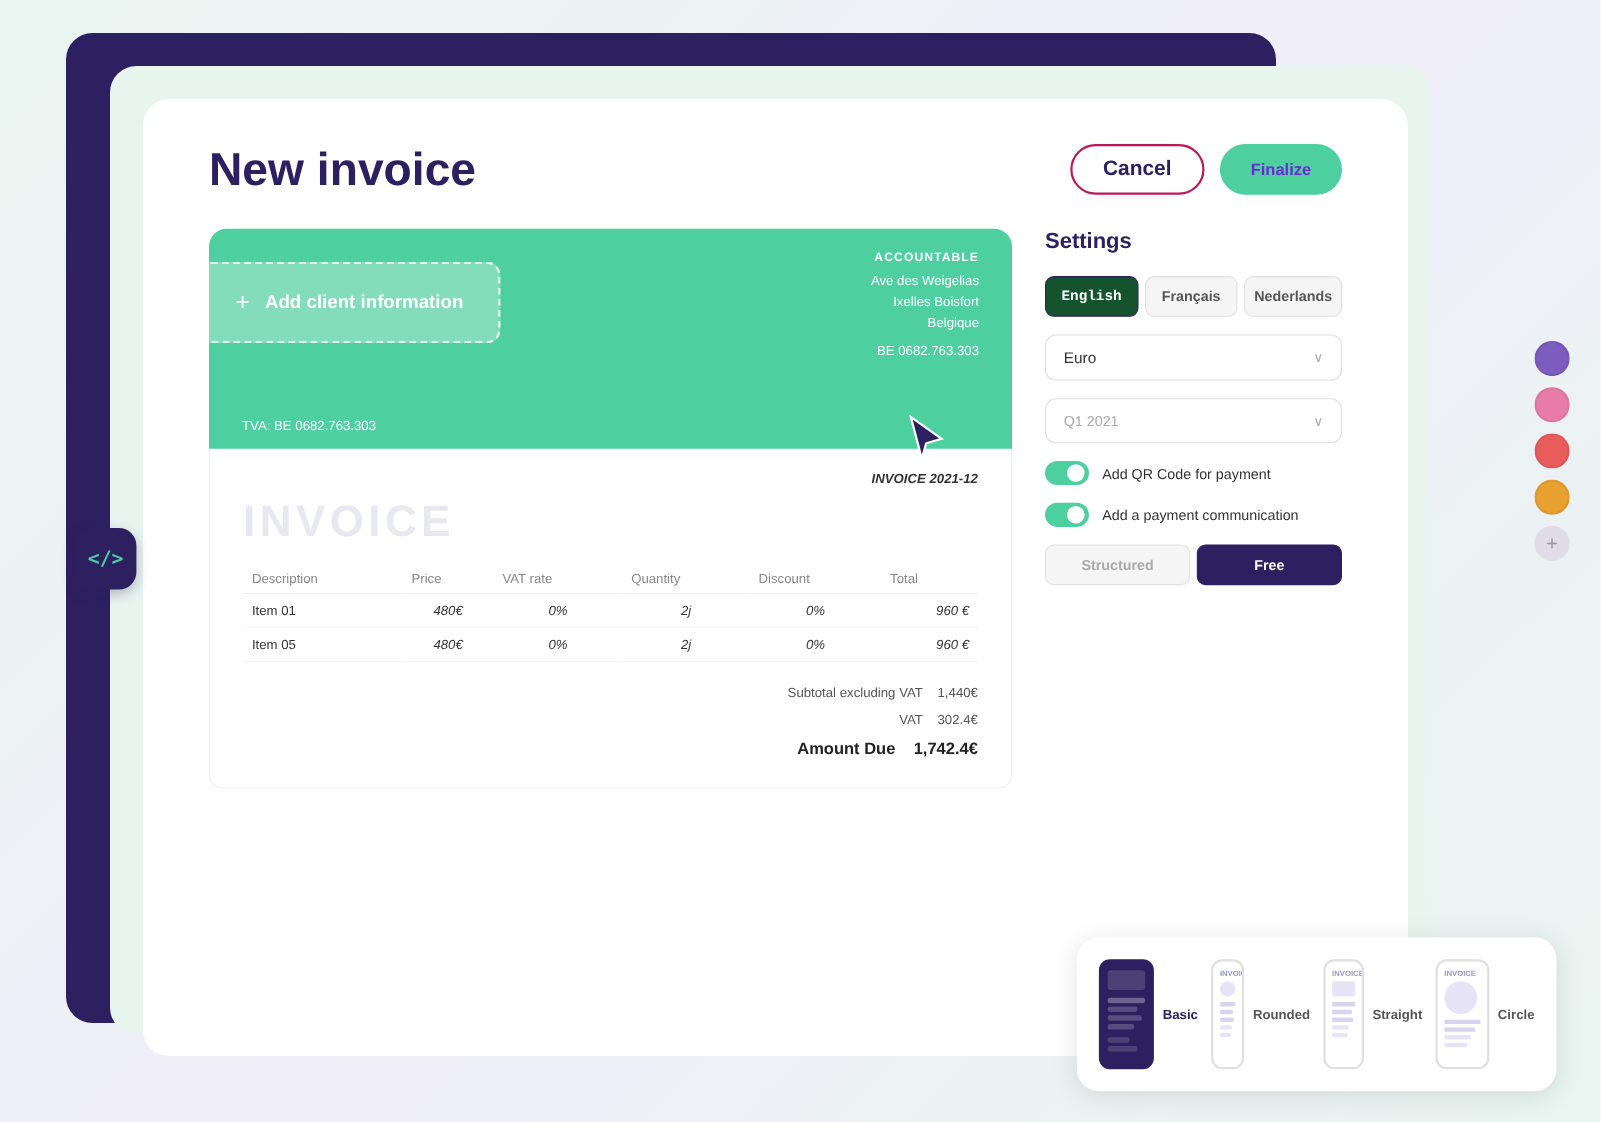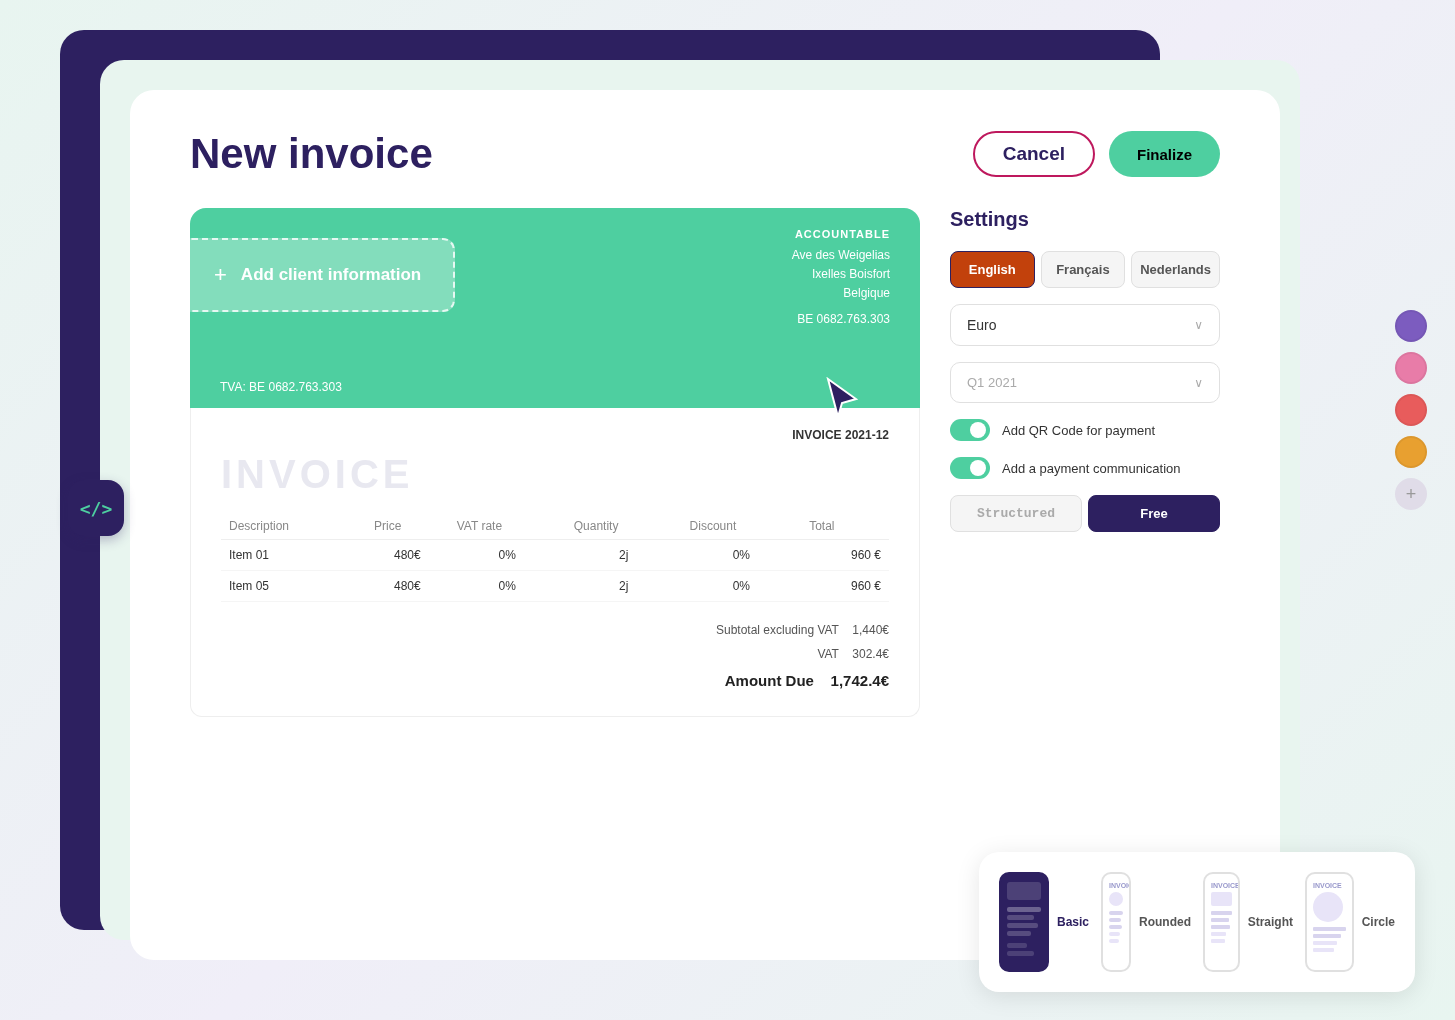--- a/index.html
+++ b/index.html
@@ -72,21 +72,21 @@
       color: #2d2060;
       border-radius: 50px;
       padding: 10px 28px;
       font-size: 19px;
       font-weight: 600;
       cursor: pointer;
     }
     .btn-finalize {
       border: none;
       background: #4ecfa0;
-      color: #000000;
+      color: #6d28d9;
       border-radius: 50px;
       padding: 10px 28px;
       font-size: 15px;
       font-weight: 600;
       cursor: pointer;
     }
 
     
     .content-row {
       display: flex;
@@ -183,20 +183,21 @@
       background: #fff;
       border-radius: 0 0 12px 12px;
       padding: 20px 30px;
       border: 1px solid #eee;
       border-top: none;
     }
     .invoice-number-row {
       display: flex;
       justify-content: flex-end;
       margin-bottom: 10px;
+      font-style: italic;
     }
     .invoice-number {
       font-size: 12px;
       font-weight: 700;
       color: #333;
     }
     .invoice-watermark {
       font-size: 40px;
       font-weight: 900;
       color: #e8e8f0;
@@ -215,20 +216,21 @@
       text-align: left;
       border-bottom: 1px solid #eee;
     }
     .invoice-table td {
       padding: 8px 8px;
       color: #333;
       border-bottom: 1px solid #f5f5f5;
     }
     .invoice-table td:not(:first-child) {
       text-align: center;
+      font-style: italic;
     }
     .invoice-table td:last-child {
       text-align: right;
     }
     .invoice-totals {
       margin-top: 16px;
       text-align: right;
       font-size: 12px;
       color: #555;
       line-height: 2;
@@ -264,23 +266,24 @@
       padding: 10px 8px;
       font-size: 13px;
       font-weight: 600;
       cursor: pointer;
       border: 1px solid #e0e0e0;
       background: #f5f5f5;
       color: #555;
       text-align: center;
     }
     .btn-group-btn.active {
-      background: #c2410c;
+      background: #14532d;
       color: #fff;
       border-color: #2d2060;
+      font-family: Liberation Mono, monospace;
     }
 
     
     .dropdown {
       border: 1px solid #e0e0e0;
       border-radius: 10px;
       padding: 12px 16px;
       display: flex;
       align-items: center;
       justify-content: space-between;
@@ -335,21 +338,20 @@
       padding: 10px 8px;
       font-size: 13px;
       font-weight: 600;
       cursor: pointer;
       border: 1px solid #e0e0e0;
       text-align: center;
     }
     .payment-btn.inactive {
       background: #f5f5f5;
       color: #aaa;
-      font-family: Liberation Mono, monospace;
     }
     .payment-btn.active {
       background: #2d2060;
       color: #fff;
       border-color: #2d2060;
     }
 
     
     .templates-row {
       position: absolute;

